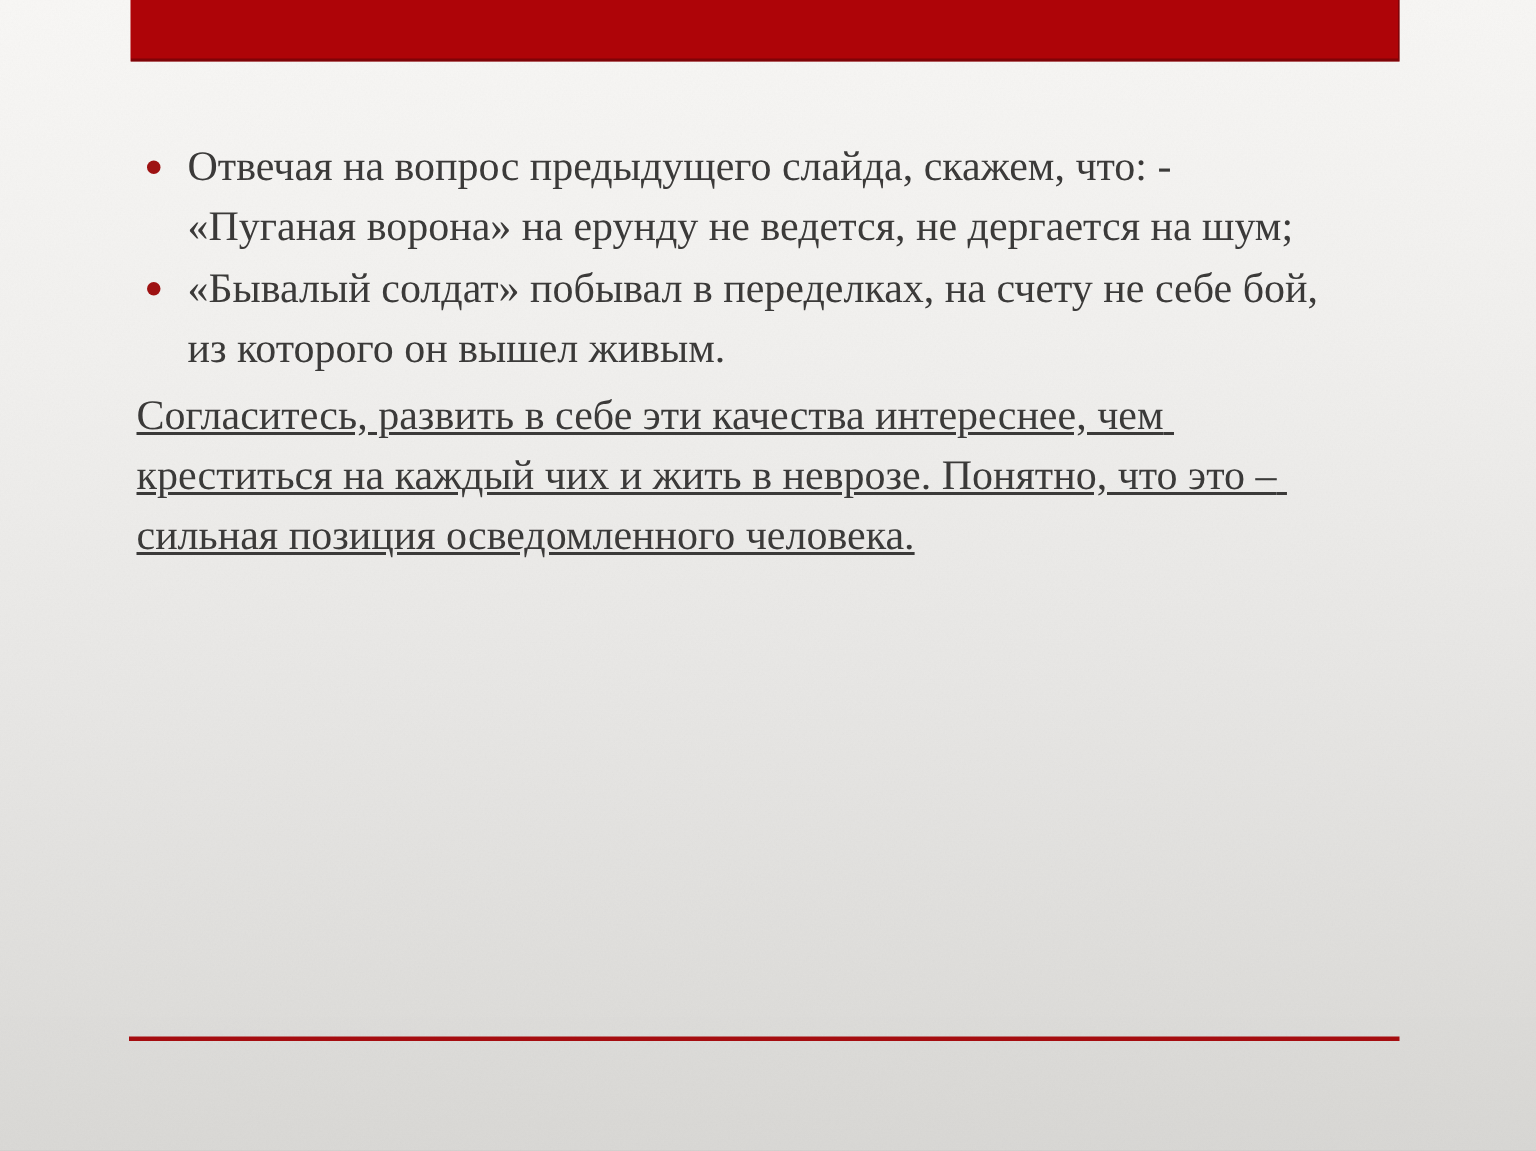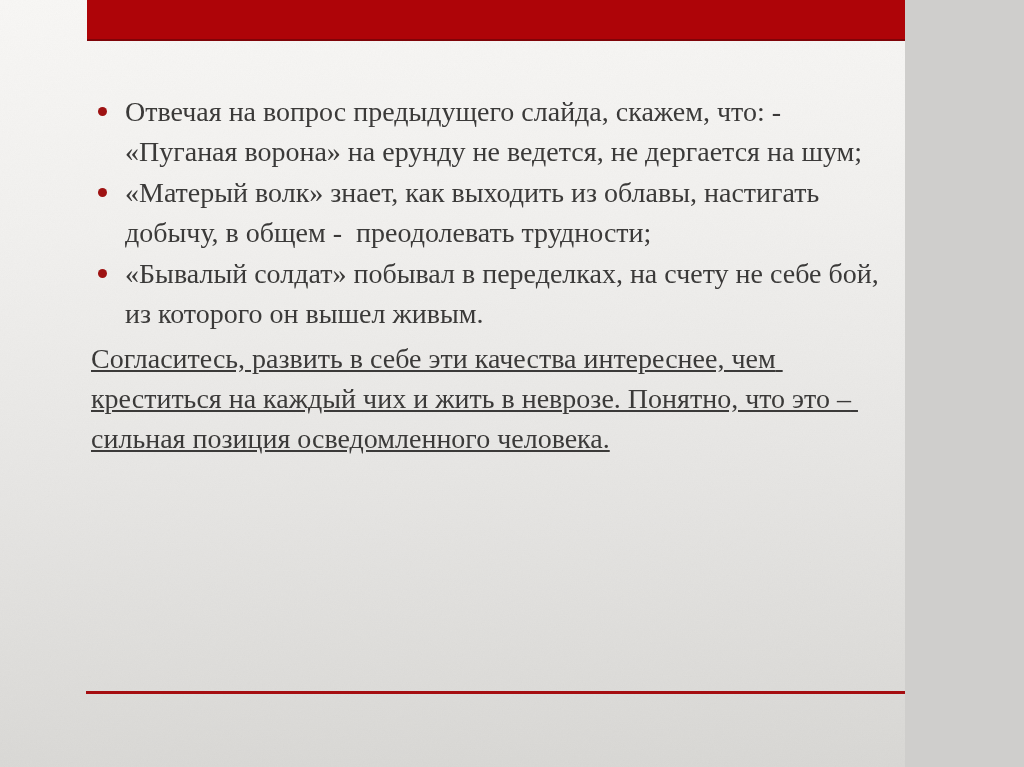--- a/index.html
+++ b/index.html
@@ -2,21 +2,21 @@
 <html><head>
 <meta charset="utf-8">
 <style>
   html, body {
     margin: 0;
     padding: 0;
     background: #cfcecc;
   }
   .slide {
     position: relative;
-    width: 905px;
+    width: 1024px;
     height: 767px;
     overflow: hidden;
     background: linear-gradient(178deg, #f8f7f5 0%, #f1f0ee 30%, #e7e6e4 60%, #d8d7d4 100%);
     font-family: "Liberation Serif", "DejaVu Serif", serif;
   }
   .noise {
     position: absolute;
     inset: 0;
     width: 100%;
     height: 100%;
@@ -95,24 +95,20 @@
   <div class="accent-bar"></div>
 
   <div class="content">
     <ul class="bullets">
       <li>
         <span class="dot"></span>
         <span class="btxt">Отвечая на вопрос предыдущего слайда, скажем, что: - «Пуганая ворона» на ерунду не ведется, не дергается на шум;</span>
       </li>
       <li>
         <span class="dot"></span>
-        <span class="btxt">«Матерый волк» знает, как выходить из облавы, настигать добычу, в общем -  преодолевать трудности;</span>
-      </li>
-      <li>
-        <span class="dot"></span>
         <span class="btxt">«Бывалый солдат» побывал в переделках, на счету не себе бой, из которого он вышел живым.</span>
       </li>
     </ul>
     <p class="para">Согласитесь, развить в себе эти качества интереснее, чем креститься на каждый чих и жить в неврозе. Понятно, что это – сильная позиция осведомленного человека.</p>
   </div>
 
   <div class="divider"></div>
 
 </div>
 

